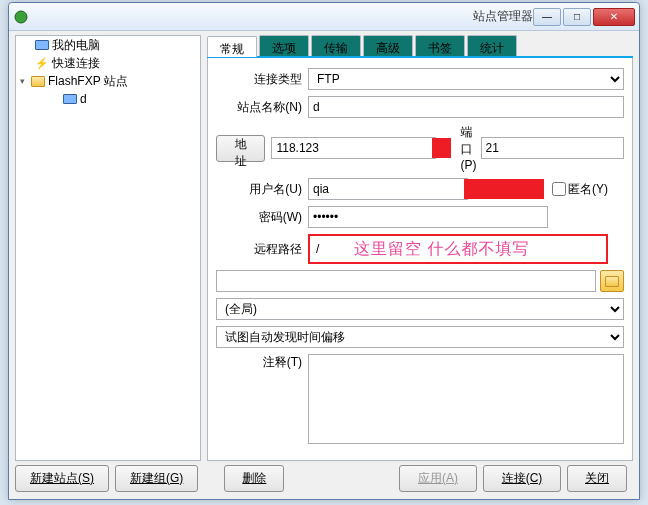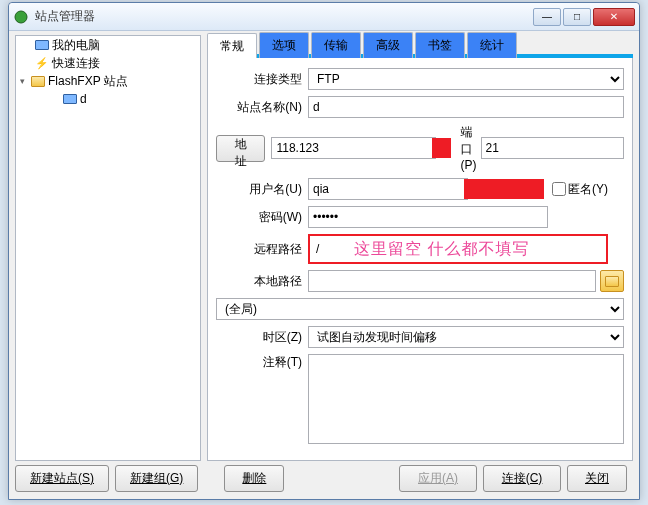--- a/index.html
+++ b/index.html
@@ -1,33 +1,33 @@
 <!DOCTYPE html>
 <html><head>
 <meta charset="utf-8">
 <style>
 * { box-sizing: border-box; margin: 0; padding: 0; }
 body { font-family: "Microsoft YaHei", "SimSun", sans-serif; font-size: 12px; background: #d8e4f0; width: 648px; height: 505px; overflow: hidden; }
 .window { position: absolute; left: 8px; top: 2px; width: 632px; height: 498px; background: #f0f0f0; border: 1px solid #5a7ca8; border-radius: 4px 4px 0 0; box-shadow: 0 0 8px rgba(0,0,0,0.2); }
-.titlebar { height: 28px; background: linear-gradient(#f8fbff, #dde9f7); border-bottom: 1px solid #b8c8dc; display: flex; align-items: center; padding: 0 4px; border-radius: 4px 4px 0 0; }
+.titlebar { height: 28px; background: linear-gradient(#f8fbff, #dde9f7); border-bottom: 1px solid #b8c8dc; display: flex; align-items: center; padding: 0 4px; border-radius: 4px 4px 0 0; text-align: right; }
 .titlebar .icon { width: 16px; height: 16px; margin-right: 6px; }
 .titlebar .title { flex: 1; color: #333; }
 .winbtns { display: flex; gap: 2px; }
 .winbtn { width: 28px; height: 18px; border: 1px solid #8fa8c8; background: linear-gradient(#f0f5fc, #d0dff0); border-radius: 2px; display: flex; align-items: center; justify-content: center; font-size: 10px; }
 .winbtn.close { width: 42px; background: linear-gradient(#e87070, #c83030); border-color: #a02020; color: #fff; }
 .client { position: absolute; left: 6px; top: 32px; right: 6px; bottom: 6px; }
 .tree { position: absolute; left: 0; top: 0; width: 186px; height: 426px; background: #fff; border: 1px solid #b0b8c4; overflow: auto; }
 .tree-item { display: flex; align-items: center; height: 18px; padding-left: 4px; font-size: 12px; white-space: nowrap; }
 .tree-item.indent1 { padding-left: 8px; }
 .tree-item.indent2 { padding-left: 36px; }
 .tree-arrow { width: 10px; display: inline-block; color: #666; font-size: 9px; }
 .tree-icon { width: 16px; height: 14px; margin-right: 2px; display: inline-flex; align-items: center; justify-content: center; }
 .tabs { position: absolute; left: 192px; top: 0; right: 0; height: 426px; }
-.tab-strip { height: 24px; display: flex; border-bottom: 5px solid #0ea5e9; align-items: center; }
-.tab { padding: 4px 12px; border: 1px solid #b0b8c4; border-bottom: none; background: #3b82f6; margin-right: 2px; border-radius: 2px 2px 0 0; cursor: pointer; }
+.tab-strip { height: 24px; display: flex; border-bottom: 3px solid #0ea5e9; }
+.tab { padding: 4px 12px; border: 1px solid #b0b8c4; border-bottom: none; background: #0f766e; margin-right: 2px; border-radius: 2px 2px 0 0; cursor: pointer; }
 .tab.active { background: #fff; position: relative; top: 1px; }
 .tab-body { position: absolute; left: 0; top: 23px; right: 0; bottom: 0; background: #fff; border: 1px solid #b0b8c4; border-top: none; padding: 10px 8px; }
 .row { display: flex; align-items: center; margin-bottom: 6px; min-height: 22px; }
 .lbl { width: 92px; text-align: right; padding-right: 6px; }
 .field { flex: 1; }
 input[type=text], input[type=password], select, textarea { width: 100%; height: 22px; border: 1px solid #abadb3; padding: 1px 4px; font-family: inherit; font-size: 12px; }
 select { background: #fff; }
 textarea { height: 90px; resize: none; }
 .btn { height: 27px; padding: 0 14px; background: linear-gradient(#f8f8f8, #e4e4e4); border: 1px solid #8f8f8f; border-radius: 3px; font-family: inherit; font-size: 12px; cursor: pointer; }
 .btn:disabled { color: #999; }
@@ -147,35 +147,33 @@
 
         <div class="row">
           <div class="lbl">远程路径</div>
           <div class="remote-box">
             <input type="text" value="/" style="">
             <span class="remote-note">这里留空 什么都不填写</span>
           </div>
         </div>
 
         <div class="row local-row">
-          <div class="lbl">本地路径</div>
           <div class="field">
             <input type="text" value="" style="">
             <div class="browse-btn">
               <span class="folder-icon"></span>
             </div>
           </div>
         </div>
 
         <div class="row">
           <div class="field"><select><option>(全局)</option></select></div>
         </div>
 
         <div class="row">
-          <div class="lbl">时区(Z)</div>
           <div class="field"><select><option>试图自动发现时间偏移</option></select></div>
         </div>
 
         <div class="row" style="align-items:flex-start;justify-content:flex-end;">
           <div class="lbl">注释(T)</div>
           <div class="field"><textarea style=""></textarea></div>
         </div>
 
       </div>
     </div>

